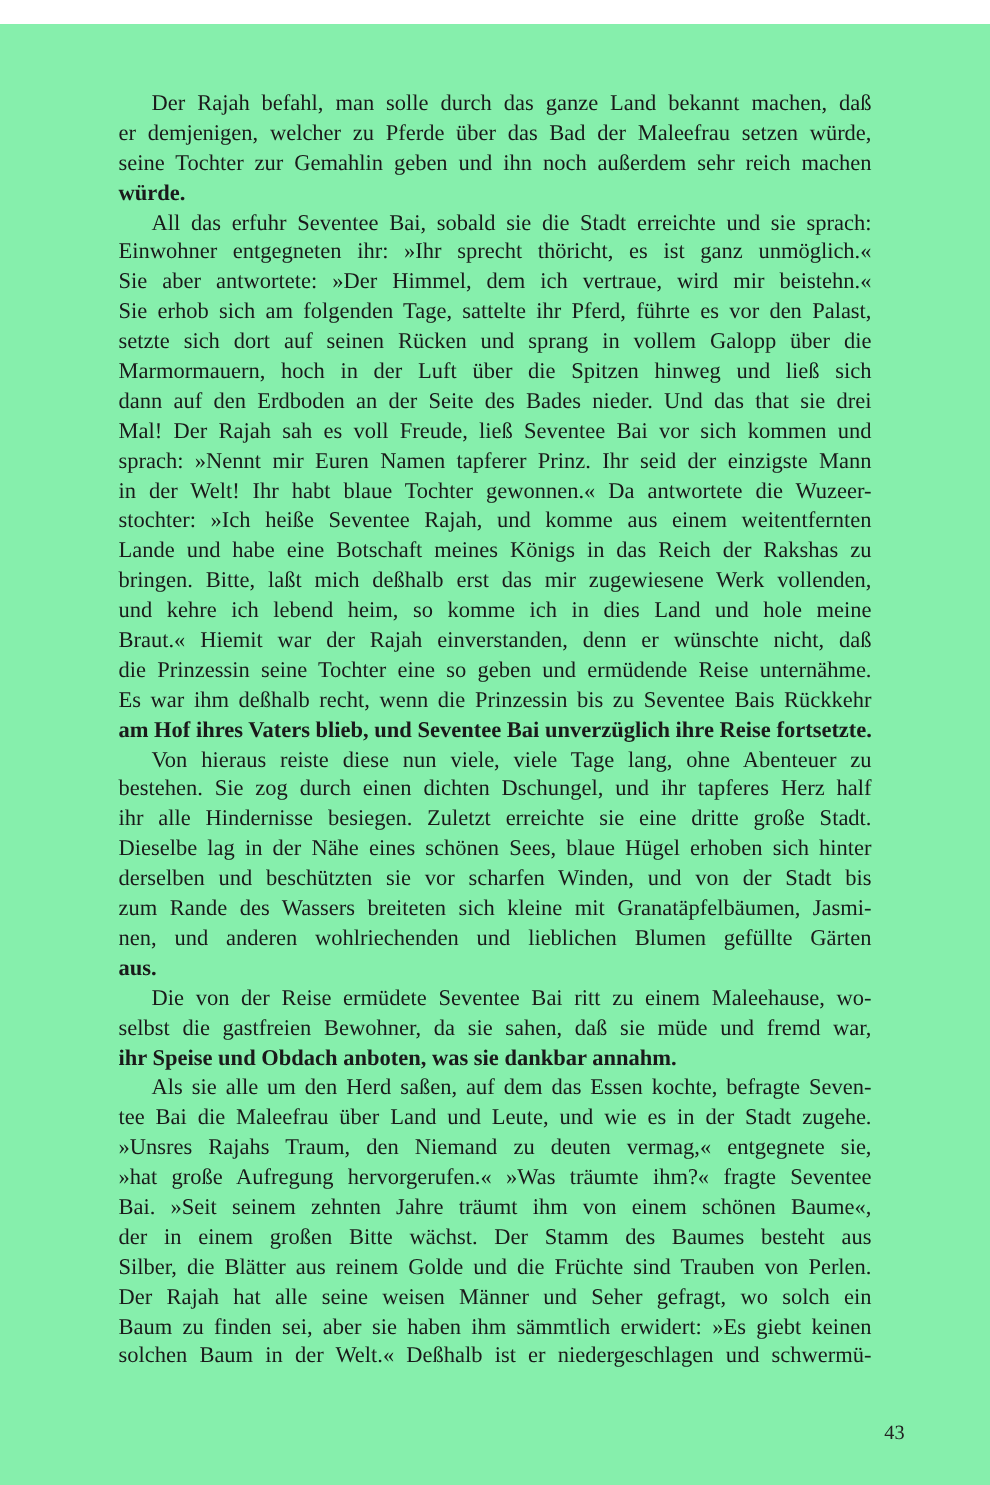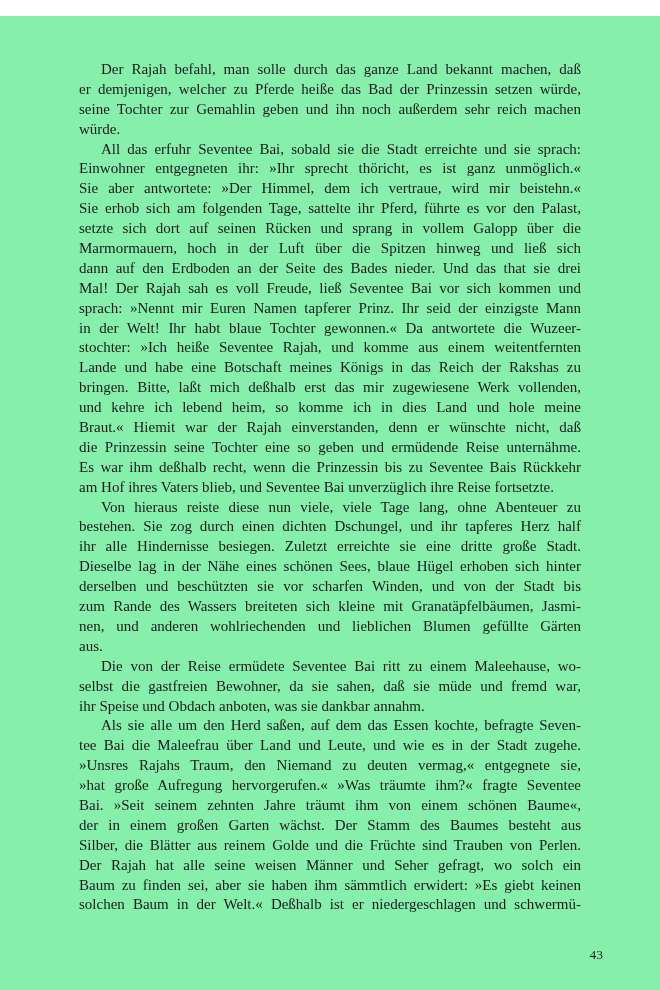--- a/index.html
+++ b/index.html
@@ -27,39 +27,39 @@
   .line {
     font-size: 15px;
     line-height: 19.9px;
     height: 19.9px;
     white-space: nowrap;
     text-align: justify;
     text-align-last: justify;
     color: #1a1a1a;
   }
   .line.first { text-indent: 22px; }
-  .line.last  { text-align-last: left; }
+  .line.last  { text-align-last: left; font-weight: bold; }
   .page-number {
     position: absolute;
     top: 931px;
     right: 57px;
     font-size: 13.5px;
     line-height: 15px;
     color: #222222;
   }
 </style>
 </head>
 <body>
 
 <div class="book-page" style="background: #86efac; color: rgb(26, 26, 26); margin-top: 16px;">
   <div class="text-block" id="text-block">
 
   <div class="paragraph">
         <div class="line first">Der Rajah befahl, man solle durch das ganze Land bekannt machen, daß</div>
-        <div class="line">er demjenigen, welcher zu Pferde heiße das Bad der Prinzessin setzen würde,</div>
+        <div class="line">er demjenigen, welcher zu Pferde über das Bad der Maleefrau setzen würde,</div>
         <div class="line">seine Tochter zur Gemahlin geben und ihn noch außerdem sehr reich machen</div>
         <div class="line last">würde.</div>
       </div>
       <div class="paragraph">
         <div class="line first">All das erfuhr Seventee Bai, sobald sie die Stadt erreichte und sie sprach:</div>
         <div class="line">Einwohner entgegneten ihr: »Ihr sprecht thöricht, es ist ganz unmöglich.«</div>
         <div class="line">Sie aber antwortete: »Der Himmel, dem ich vertraue, wird mir beistehn.«</div>
         <div class="line">Sie erhob sich am folgenden Tage, sattelte ihr Pferd, führte es vor den Palast,</div>
         <div class="line">setzte sich dort auf seinen Rücken und sprang in vollem Galopp über die</div>
         <div class="line">Marmormauern, hoch in der Luft über die Spitzen hinweg und ließ sich</div>
@@ -90,21 +90,21 @@
         <div class="line first">Die von der Reise ermüdete Seventee Bai ritt zu einem Maleehause, wo-</div>
         <div class="line">selbst die gastfreien Bewohner, da sie sahen, daß sie müde und fremd war,</div>
         <div class="line last">ihr Speise und Obdach anboten, was sie dankbar annahm.</div>
       </div>
       <div class="paragraph">
         <div class="line first">Als sie alle um den Herd saßen, auf dem das Essen kochte, befragte Seven-</div>
         <div class="line">tee Bai die Maleefrau über Land und Leute, und wie es in der Stadt zugehe.</div>
         <div class="line">»Unsres Rajahs Traum, den Niemand zu deuten vermag,« entgegnete sie,</div>
         <div class="line">»hat große Aufregung hervorgerufen.« »Was träumte ihm?« fragte Seventee</div>
         <div class="line">Bai. »Seit seinem zehnten Jahre träumt ihm von einem schönen Baume«,</div>
-        <div class="line">der in einem großen Garten wächst. Der Stamm des Baumes besteht aus</div>
+        <div class="line">der in einem großen Bitte wächst. Der Stamm des Baumes besteht aus</div>
         <div class="line">Silber, die Blätter aus reinem Golde und die Früchte sind Trauben von Perlen.</div>
         <div class="line">Der Rajah hat alle seine weisen Männer und Seher gefragt, wo solch ein</div>
         <div class="line">Baum zu finden sei, aber sie haben ihm sämmtlich erwidert: »Es giebt keinen</div>
         <div class="line">solchen Baum in der Welt.« Deßhalb ist er niedergeschlagen und schwermü-</div>
       </div>
     </div>
   <div class="page-number">43</div>
 </div>
 
 </body></html>

